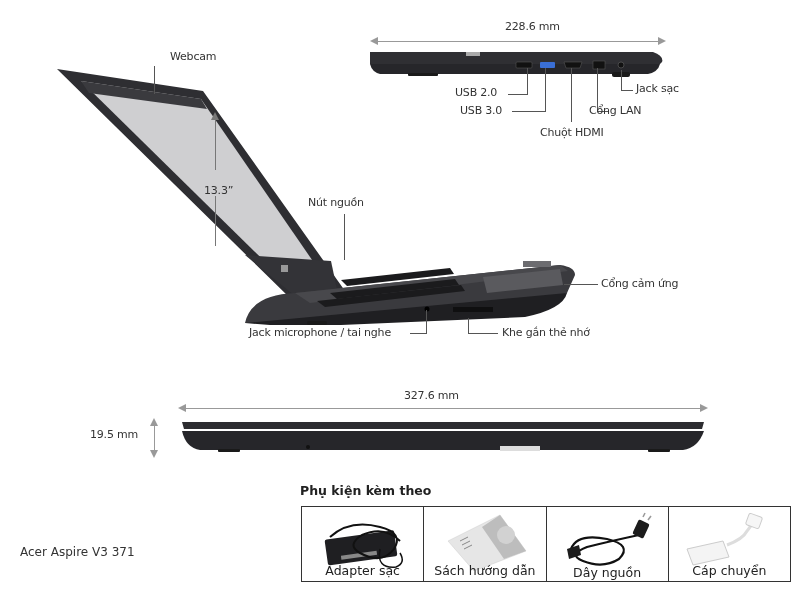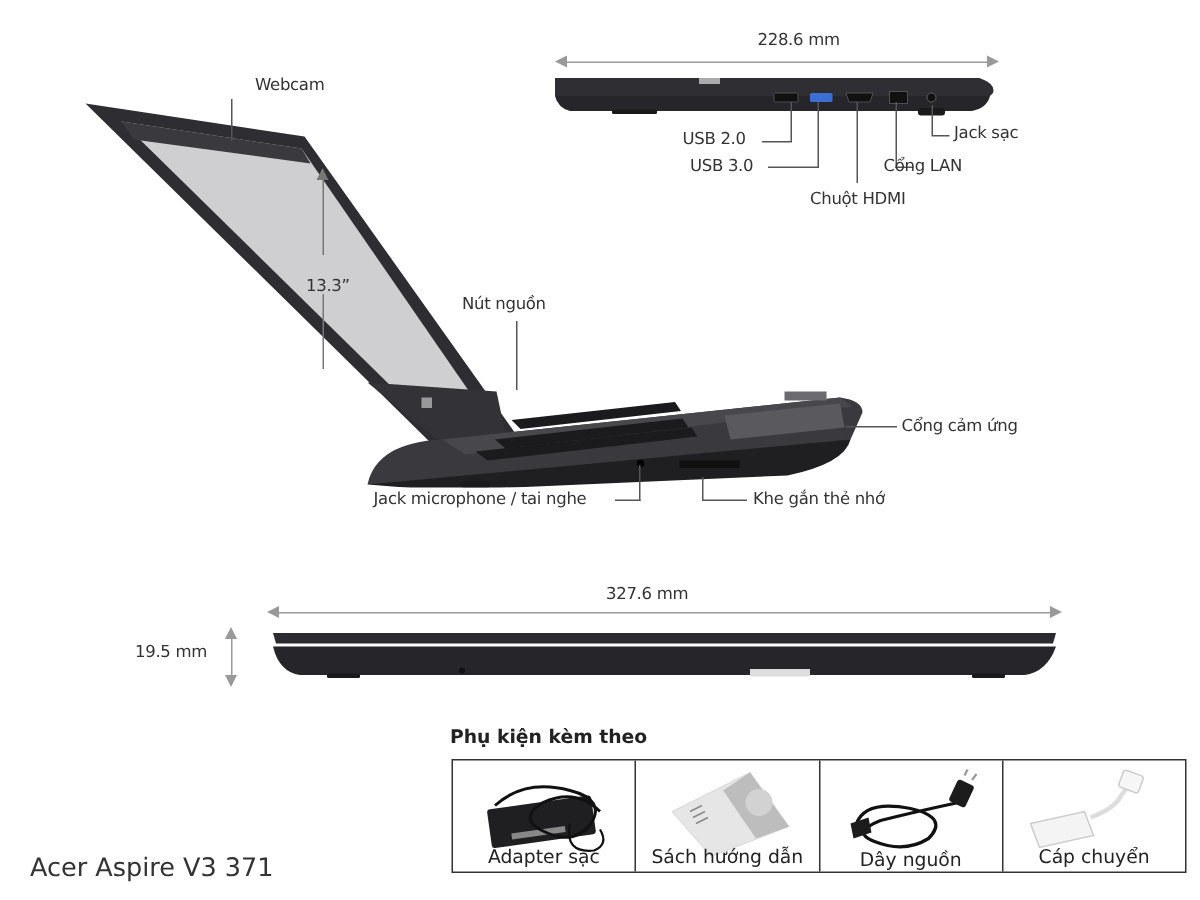--- a/index.html
+++ b/index.html
@@ -11,21 +11,21 @@
   .dim-line { position: absolute; height: 1px; background: #999; }
   .arr-l { position: absolute; width: 0; height: 0; border-top: 4px solid transparent; border-bottom: 4px solid transparent; border-right: 8px solid #999; }
   .arr-r { position: absolute; width: 0; height: 0; border-top: 4px solid transparent; border-bottom: 4px solid transparent; border-left: 8px solid #999; }
   .arr-u { position: absolute; width: 0; height: 0; border-left: 4px solid transparent; border-right: 4px solid transparent; border-bottom: 8px solid #999; }
   .arr-d { position: absolute; width: 0; height: 0; border-left: 4px solid transparent; border-right: 4px solid transparent; border-top: 8px solid #999; }
   .acc-title { position: absolute; left: 300px; top: 483px; font-weight: bold; font-size: 12.5px; color: #222; }
   .acc-table { position: absolute; left: 301px; top: 506px; width: 490px; height: 76px; border: 1px solid #333; display: flex; box-sizing: border-box; }
   .acc-cell { flex: 1; border-right: 1px solid #333; position: relative; }
   .acc-cell:last-child { border-right: none; }
   .acc-cap { position: absolute; bottom: 3px; left: 0; right: 0; text-align: center; font-size: 12.5px; color: #222; }
-  .model { position: absolute; left: 20px; top: 545px; font-size: 17px; color: #333; margin-top: 24px; }
+  .model { position: absolute; left: 20px; top: 545px; font-size: 12px; color: #333; }
 </style>
 </head>
 <body>
 
 <div>
 
   <div class="lbl" style="left:505px; top:20px;">228.6 mm</div>
   <div class="dim-line" style="left:374px; top:41px; width:286px;"></div>
   <div class="arr-l" style="left:370px; top:37px;"></div>
   <div class="arr-r" style="left:658px; top:37px;"></div>

